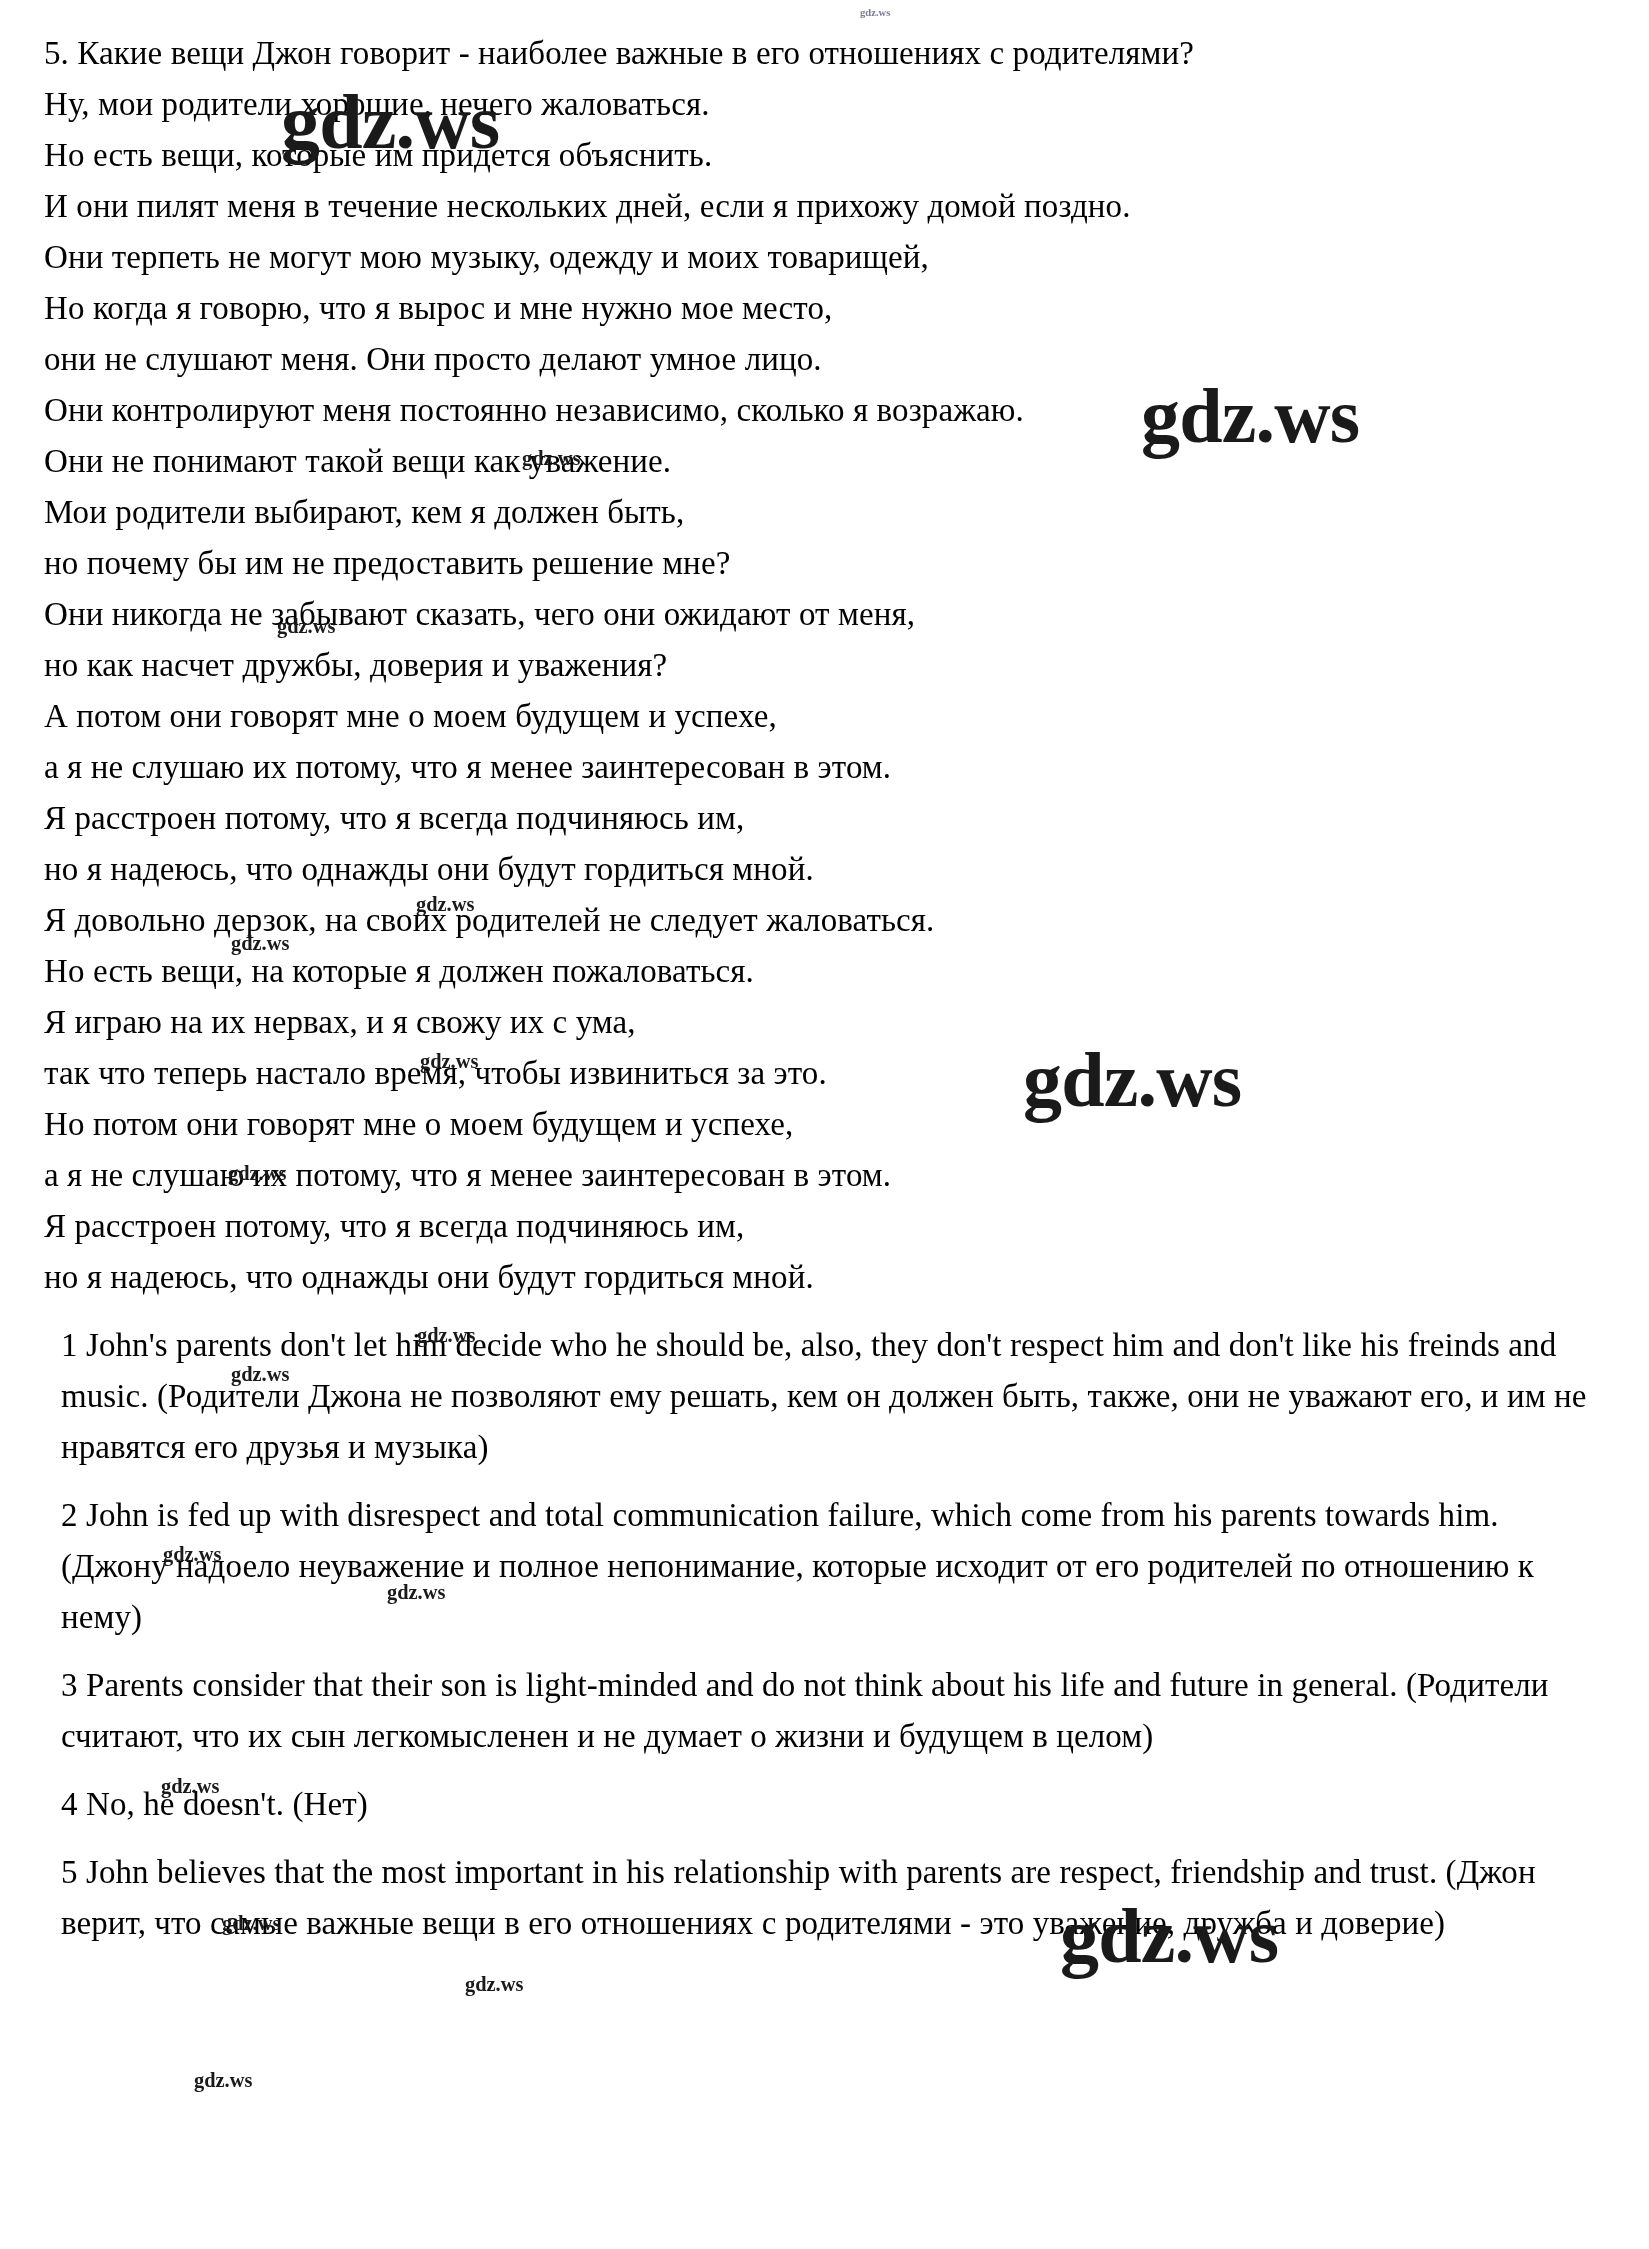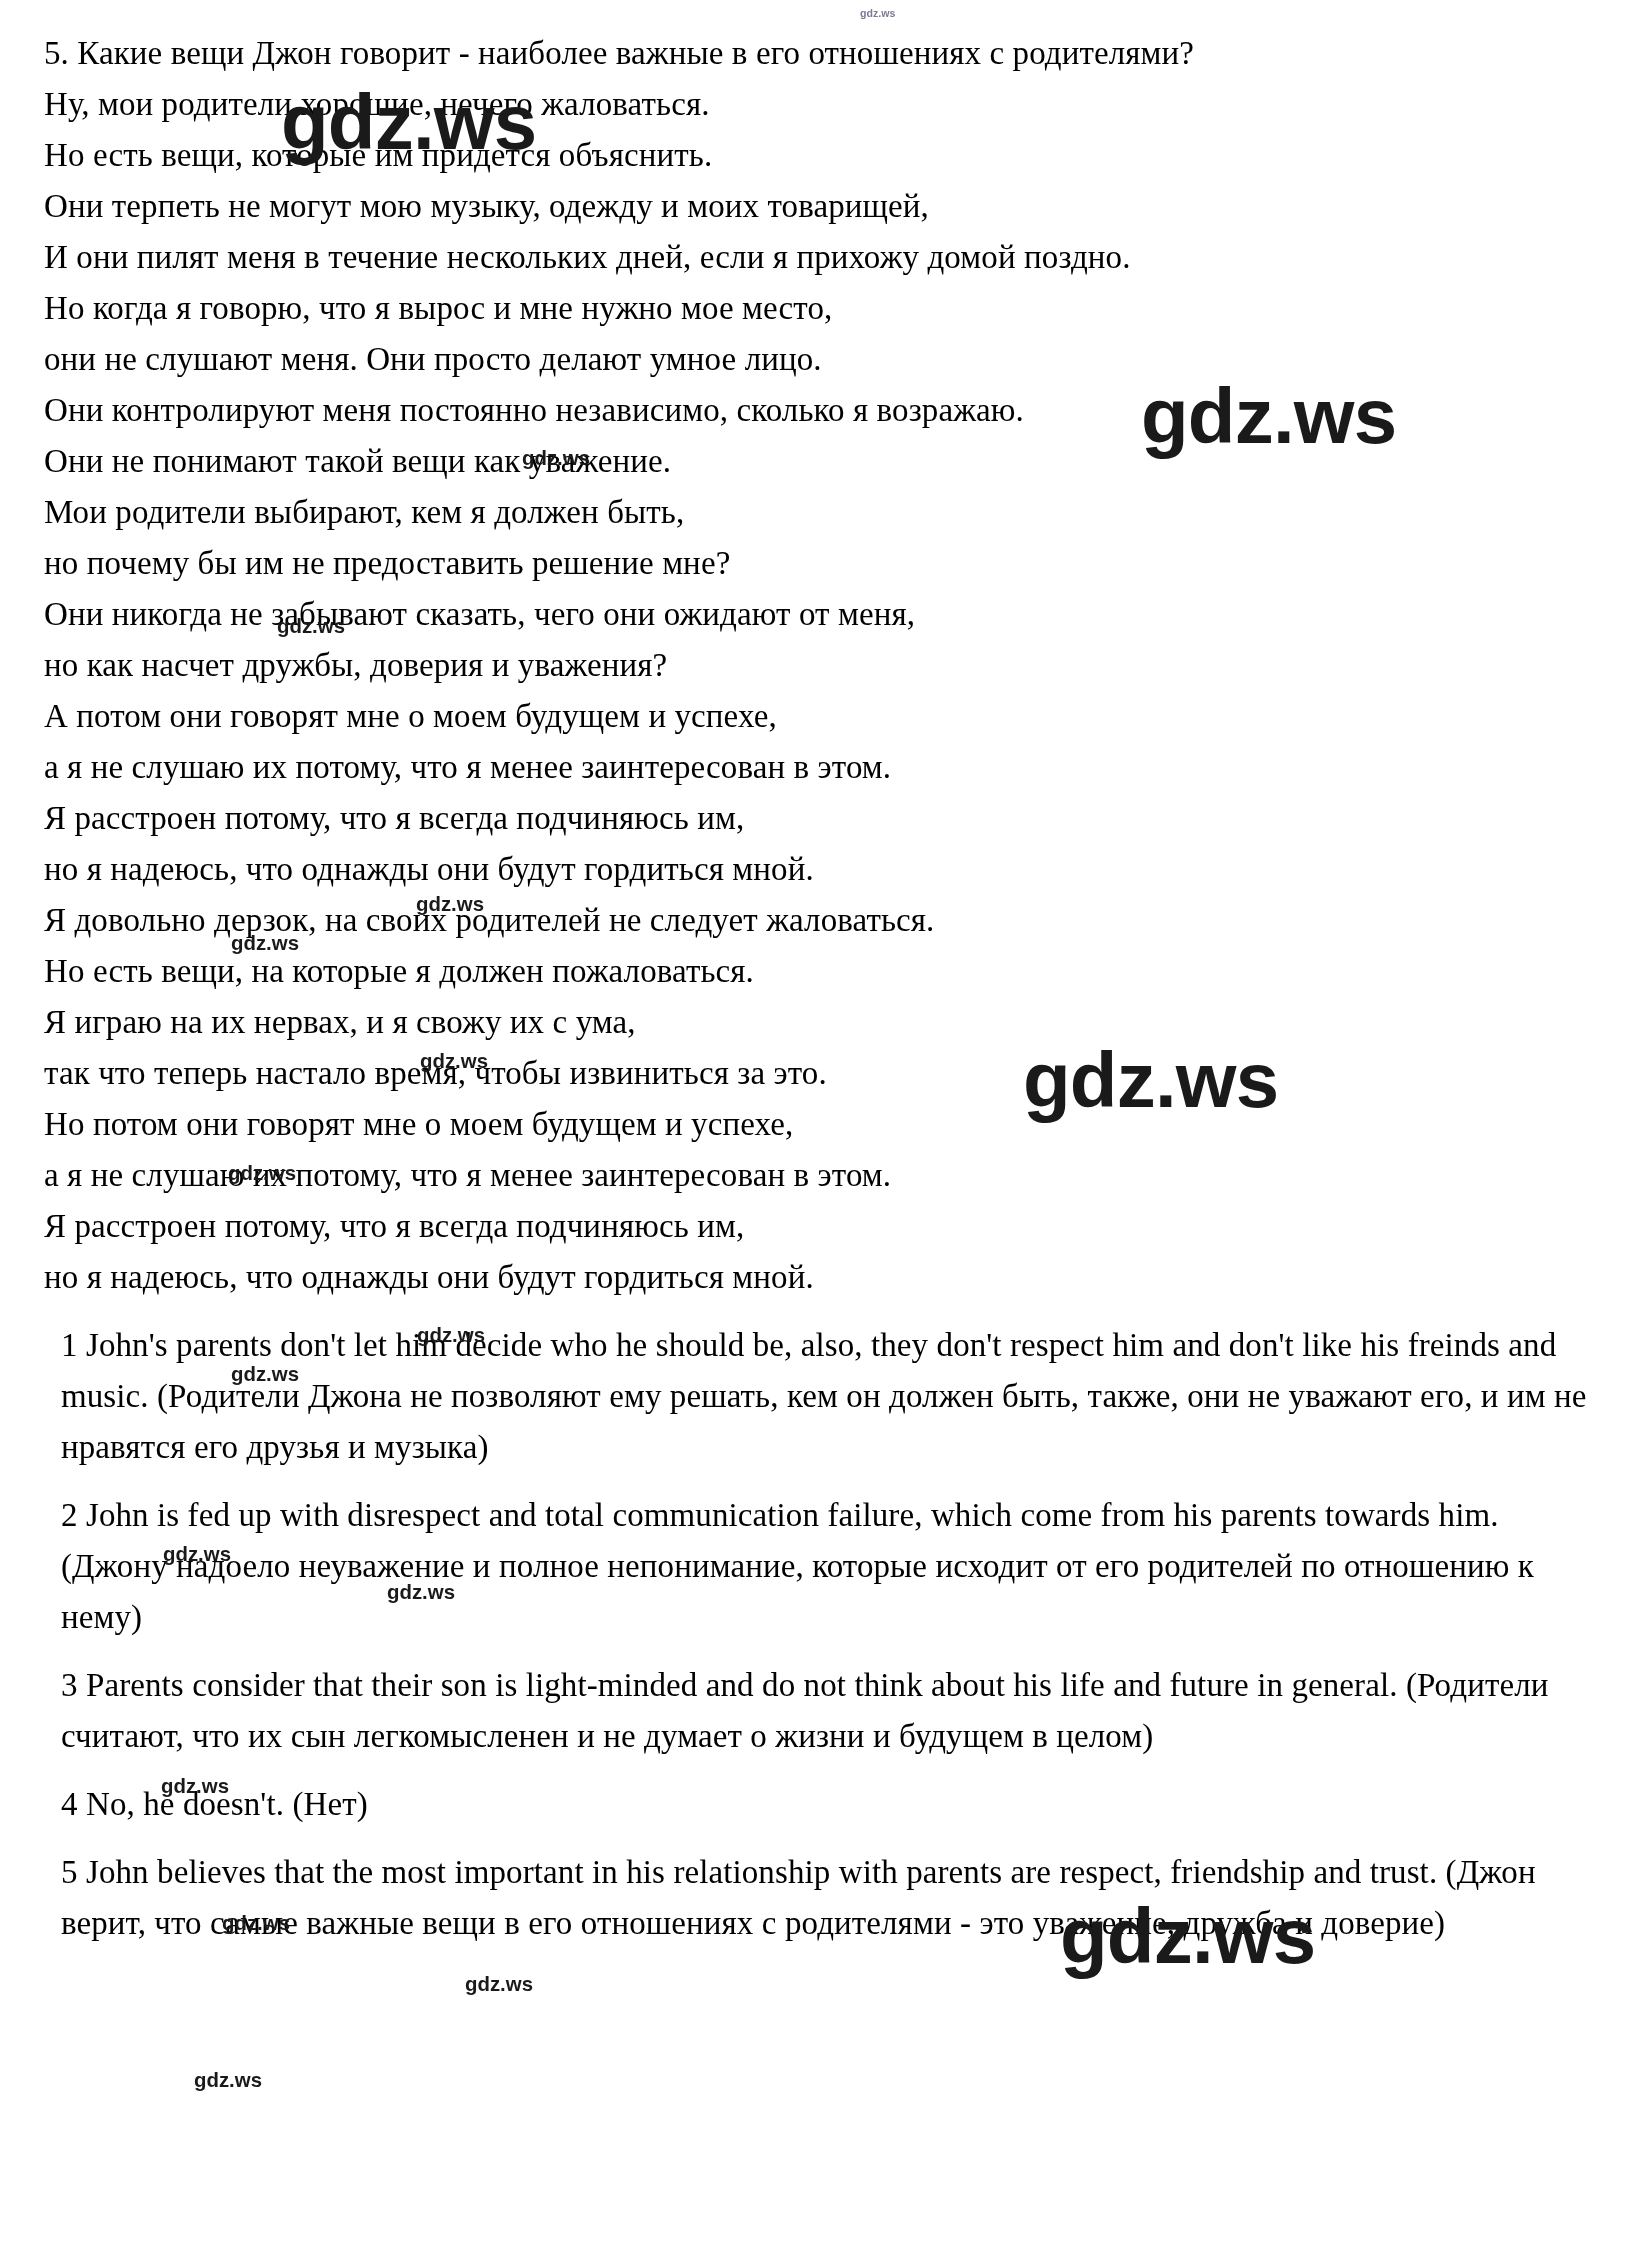--- a/index.html
+++ b/index.html
@@ -41,21 +41,21 @@
     margin: 0;
   }
   .para {
     margin: 17px;
   }
   
   .wm {
     position: absolute;
     z-index: 5;
     color: #1a1a1a;
-    font-family: Liberation Sans, sans-serif;
+    font-family: Liberation Serif, serif;
     font-weight: bold;
     pointer-events: none;
     white-space: nowrap;
   }
   .wm-big {
     font-size: 78px;
     letter-spacing: -0.8px;
   }
   .wm-small {
     font-size: 20.4px;
@@ -72,22 +72,22 @@
 
 <div class="page">
 
   <div class="content">
 
     <div class="block q-line line">5. Какие вещи Джон говорит - наиболее важные в его отношениях с родителями?</div>
 
     <div class="block">
       <div class="line">Ну, мои родители хорошие, нечего жаловаться.</div>
       <div class="line">Но есть вещи, которые им придется объяснить.</div>
+      <div class="line">И они пилят меня в течение нескольких дней, если я прихожу домой поздно.</div>
       <div class="line">Они терпеть не могут мою музыку, одежду и моих товарищей,</div>
-      <div class="line">И они пилят меня в течение нескольких дней, если я прихожу домой поздно.</div>
       <div class="line">Но когда я говорю, что я вырос и мне нужно мое место,</div>
       <div class="line">они не слушают меня. Они просто делают умное лицо.</div>
       <div class="line">Они контролируют меня постоянно независимо, сколько я возражаю.</div>
       <div class="line">Они не понимают такой вещи как уважение.</div>
       <div class="line">Мои родители выбирают, кем я должен быть,</div>
       <div class="line">но почему бы им не предоставить решение мне?</div>
       <div class="line">Они никогда не забывают сказать, чего они ожидают от меня,</div>
       <div class="line">но как насчет дружбы, доверия и уважения?</div>
       <div class="line">А потом они говорят мне о моем будущем и успехе,</div>
       <div class="line">а я не слушаю их потому, что я менее заинтересован в этом.</div>

